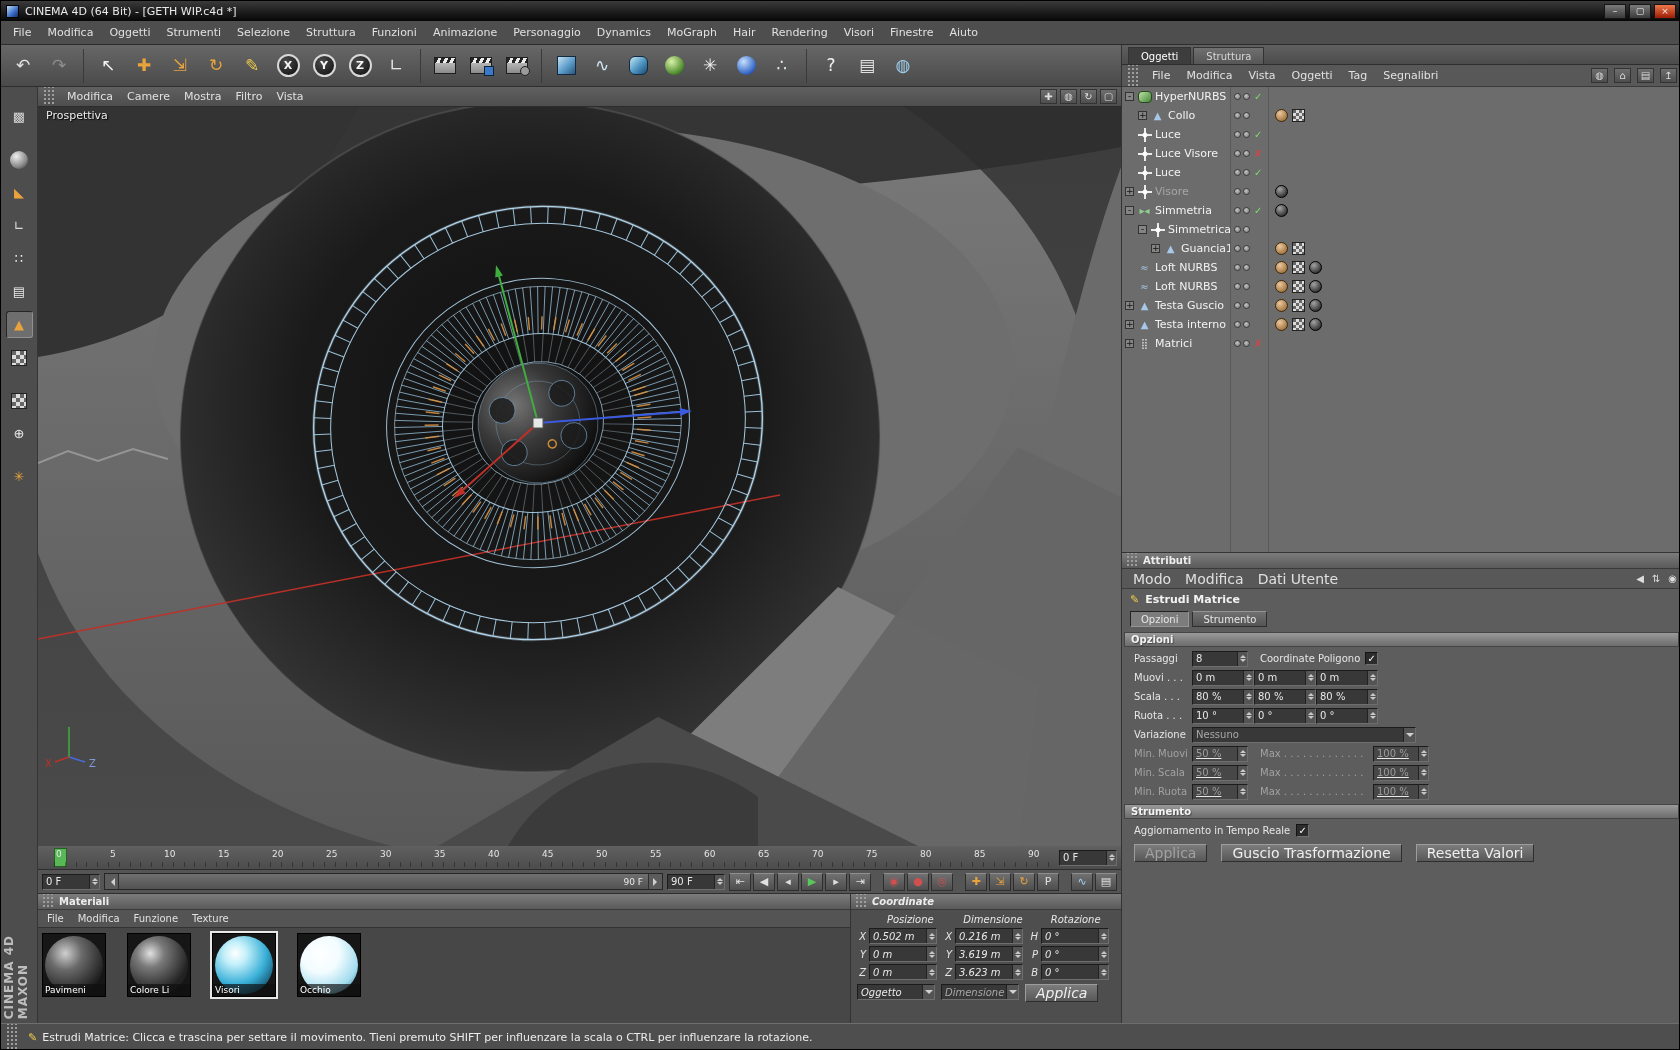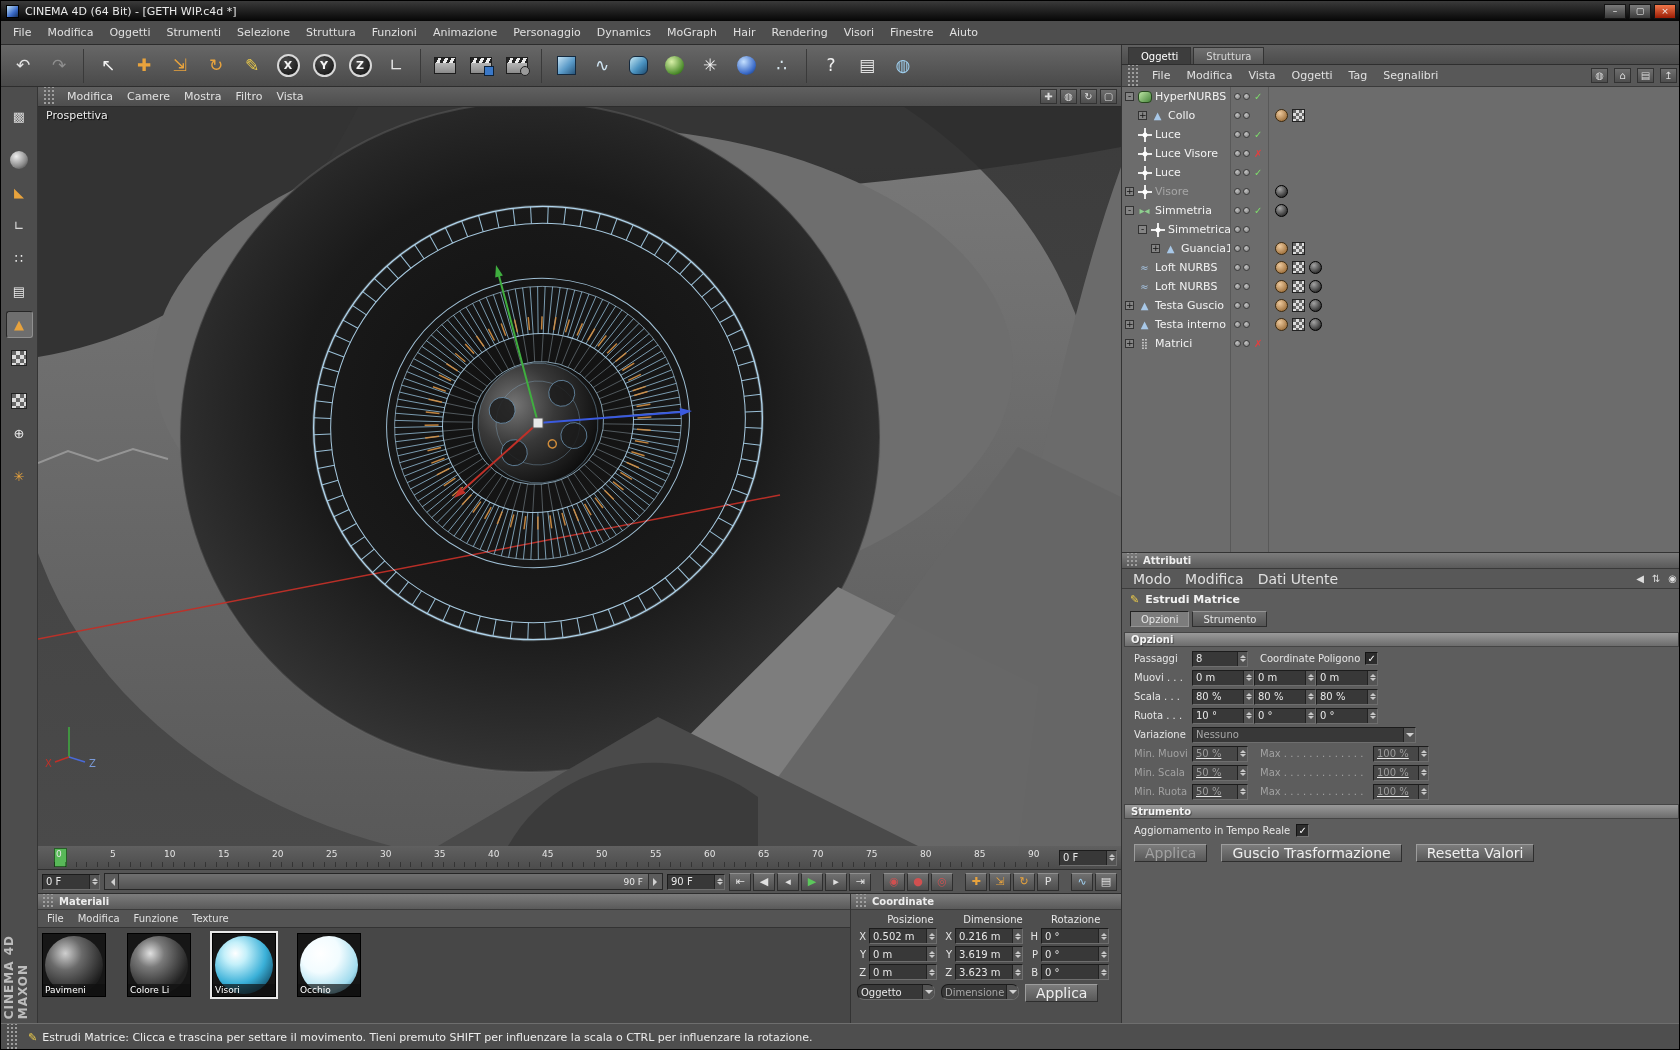--- a/index.html
+++ b/index.html
@@ -54,21 +54,21 @@
 .f{height:16px;background:#383838;border:1px solid;border-color:#1c1c1c #6e6e6e #6e6e6e #1c1c1c;display:inline-flex;align-items:center;font-size:10px;color:#e8e8e8;padding-left:3px;overflow:hidden;}
 .f.dis{background:#474747;text-decoration:underline;}
 .f.dis .ft{color:#9c9c9c;}
 .f.dim .ft{color:#a8a8a8;}
 .ft{flex:1;white-space:nowrap;overflow:hidden;}
 .spin{width:10px;align-self:stretch;display:flex;flex-direction:column;align-items:center;justify-content:center;background:#545454;border-left:1px solid #222;margin-left:2px;flex:none;}
 .su{width:0;height:0;border:3px solid transparent;border-bottom-color:#c8c8c8;margin-bottom:1px;}
 .sd{width:0;height:0;border:3px solid transparent;border-top-color:#c8c8c8;}
 .caret{width:12px;align-self:stretch;display:flex;align-items:center;justify-content:center;background:#545454;border-left:1px solid #222;margin-left:2px;flex:none;}
 .caret::before{content:"";border:4px solid transparent;border-top-color:#d0d0d0;margin-top:4px;}
-.w56{width:56px;}.w58{width:58px;}.w62{width:62px;}.w78{width:78px;border-radius:7px;}.w224{width:224px;}
+.w56{width:56px;}.w58{width:58px;}.w62{width:62px;}.w78{width:78px;}.w224{width:224px;}
 .cb{width:13px;height:13px;background:#2c2c2c;border:1px solid;border-color:#141414 #707070 #707070 #141414;color:#fff;font-size:10px;line-height:12px;text-align:center;flex:none;}
 .cb.on::before{content:"✓";}
 .btn{height:18px;padding:0 10px;display:inline-flex;align-items:center;justify-content:center;font-size:14px;background:linear-gradient(#7c7c7c,#585858);border:1px solid #2e2e2e;border-top-color:#9c9c9c;border-left-color:#9c9c9c;color:#efefef;}
 .btn.dim{color:#a2a2a2;}
 
 #ruler-row{position:absolute;left:37px;top:845px;width:1083px;height:24px;background:linear-gradient(#606060,#4c4c4c);border-bottom:1px solid #2e2e2e;display:flex;align-items:center;padding:0 4px;gap:6px;}
 #ruler-ticks{position:relative;flex:1;height:100%;}
 #ruler-ticks::after{content:"";position:absolute;left:12px;right:4px;bottom:2px;height:5px;background:repeating-linear-gradient(90deg,rgba(0,0,0,.35) 0 1px,transparent 1px 10.8px);}
 .tick{position:absolute;top:3px;font-size:9px;color:#e4e4e4;}
 #playhead{position:absolute;left:12px;top:2px;bottom:2px;width:13px;background:#58b858;border:1px solid #275f27;}
@@ -92,21 +92,21 @@
 #mat-list{display:flex;gap:21px;padding:5px 4px;}
 .mat{width:64px;height:64px;position:relative;background:#161616;border:1px solid #000;flex:none;}
 .mat.selected{outline:2px solid #e8e8e8;}
 .mat-ball{position:absolute;inset:2px;border-radius:50%;}
 .mat-dark1{background:radial-gradient(circle at 35% 30%,#cfcfcf 0%,#6a6a6a 30%,#1e1e1e 75%);}
 .mat-dark2{background:radial-gradient(circle at 35% 30%,#e0e0e0 0%,#7a7a7a 25%,#222 70%);}
 .mat-cyan{background:radial-gradient(circle at 35% 30%,#ffffff 0%,#c4f0fa 20%,#3ab0d8 55%,#0a3a52 90%);}
 .mat-white{background:radial-gradient(circle at 35% 30%,#ffffff 0%,#f2fcff 35%,#a2dcee 70%,#27657f 95%);}
 .mat-label{position:absolute;left:0;right:0;bottom:0;background:rgba(15,15,15,.68);color:#fff;font-size:9px;padding:1px 2px;white-space:nowrap;overflow:hidden;}
 
-#coordinate-panel{position:absolute;left:850px;top:893px;width:270px;height:129px;background:#4e4e4e;}
+#coordinate-panel{position:absolute;left:850px;top:893px;width:270px;height:129px;background:#4e4e4e;font-style:italic;}
 #coord-body{padding:2px 4px;}
 .coord-heads{display:flex;font-size:10px;color:#e8e8e8;margin:2px 0 3px 14px;}
 .coord-heads span{width:86px;text-align:center;}
 .coord-row{display:flex;align-items:center;margin-bottom:2px;}
 .ax{width:11px;text-align:right;margin-right:3px;font-size:10px;color:#e4e4e4;}
 .coord-row .f{width:68px;margin-right:4px;}
 .coord-bottom{display:flex;gap:6px;margin-top:4px;margin-left:2px;}
 
 #right-panel{position:absolute;left:1120px;top:64px;width:560px;height:958px;background:#5d5d5d;border-left:1px solid #333;display:flex;flex-direction:column;}
 #om-menu-row{height:22px;background:#585858;border-bottom:1px solid #3a3a3a;display:flex;align-items:center;padding:0 4px;}

